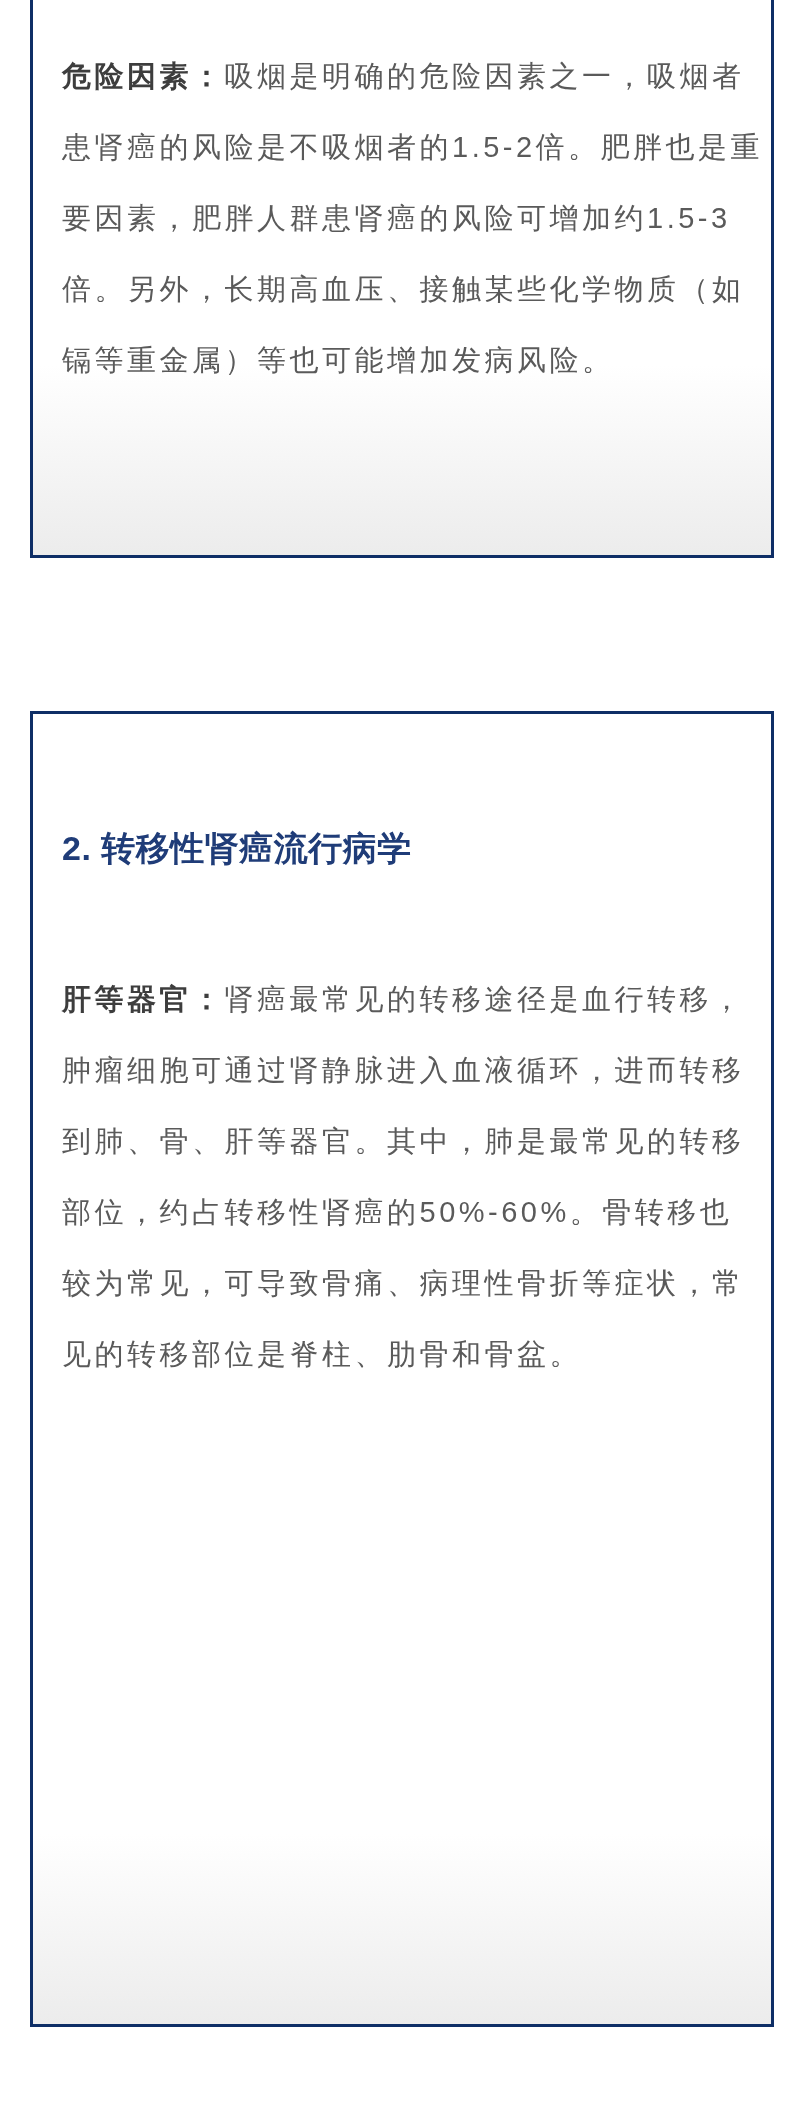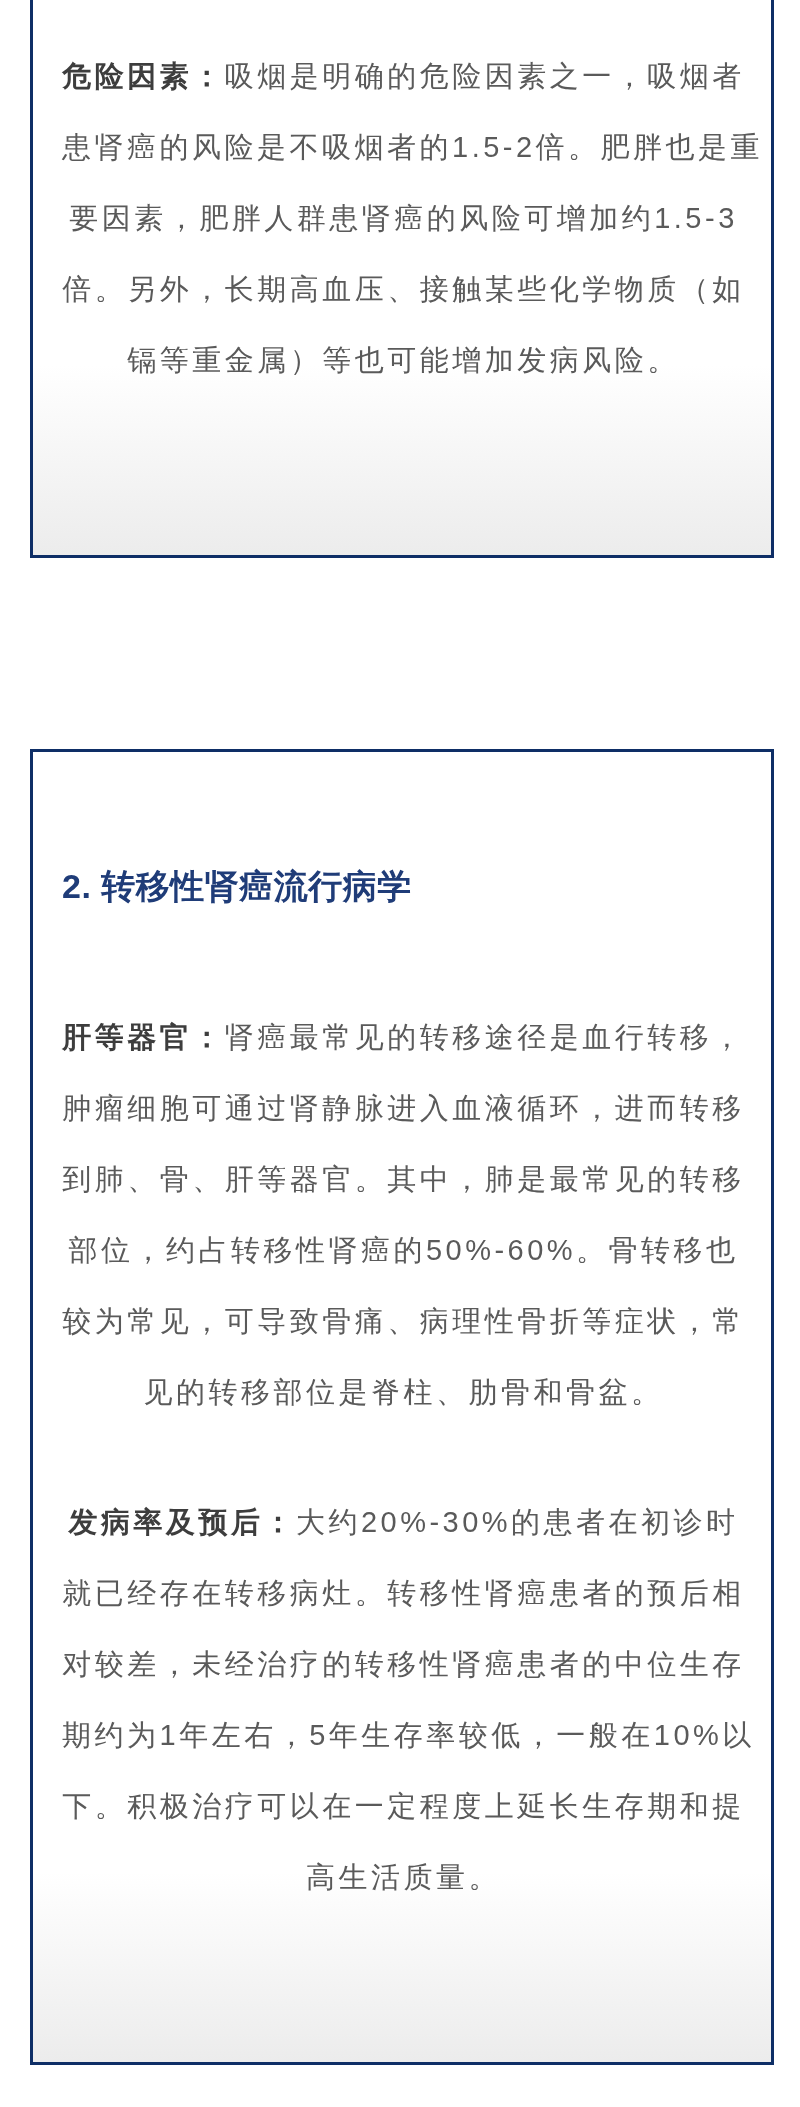--- a/index.html
+++ b/index.html
@@ -25,42 +25,42 @@
     background-image: linear-gradient(180deg,
       rgba(236,236,236,0) 0%,
       rgba(236,236,236,0) calc(100% - 190px),
       #ececec 100%);
   }
   .card-risk {
     top: -55px;
     height: 613px;
   }
   .card-epi {
-    top: 749px;
+    top: 711px;
     height: 1316px;
   }
   .card-inner {
     padding: 0 26px 0 29px;
   }
   .section-heading {
     margin: 112px 0 0 0;
     font-size: 34px;
     line-height: 44px;
     font-weight: bold;
     color: #1f3c78;
     letter-spacing: 0.5px;
     white-space: nowrap;
   }
   .para {
     margin: 0;
     font-size: 29px;
     line-height: 71px;
     letter-spacing: 3.5px;
     color: #5a5a5a;
-    text-align: center;
+    text-align: left;
   }
   .para-lead {
     font-weight: bold;
     color: #3d3d3d;
   }
   .para-body {
     white-space: pre; 
   }
   .card-risk .para {
     margin-top: 93px;
@@ -95,24 +95,16 @@
 
       <p class="para para-first">
         <strong class="para-lead">肝等器官：</strong><span class="para-body">肾癌最常见的转移途径是血行转移，
 肿瘤细胞可通过肾静脉进入血液循环，进而转移
 到肺、骨、肝等器官。其中，肺是最常见的转移
 部位，约占转移性肾癌的50%-60%。骨转移也
 较为常见，可导致骨痛、病理性骨折等症状，常
 见的转移部位是脊柱、肋骨和骨盆。</span>
       </p>
 
-      <p class="para para-second">
-        <strong class="para-lead">发病率及预后：</strong><span class="para-body">大约20%-30%的患者在初诊时
-就已经存在转移病灶。转移性肾癌患者的预后相
-对较差，未经治疗的转移性肾癌患者的中位生存
-期约为1年左右，5年生存率较低，一般在10%以
-下。积极治疗可以在一定程度上延长生存期和提
-高生活质量。</span>
-      </p>
     </div>
   </section>
 
 </div>
 
 </body></html>

